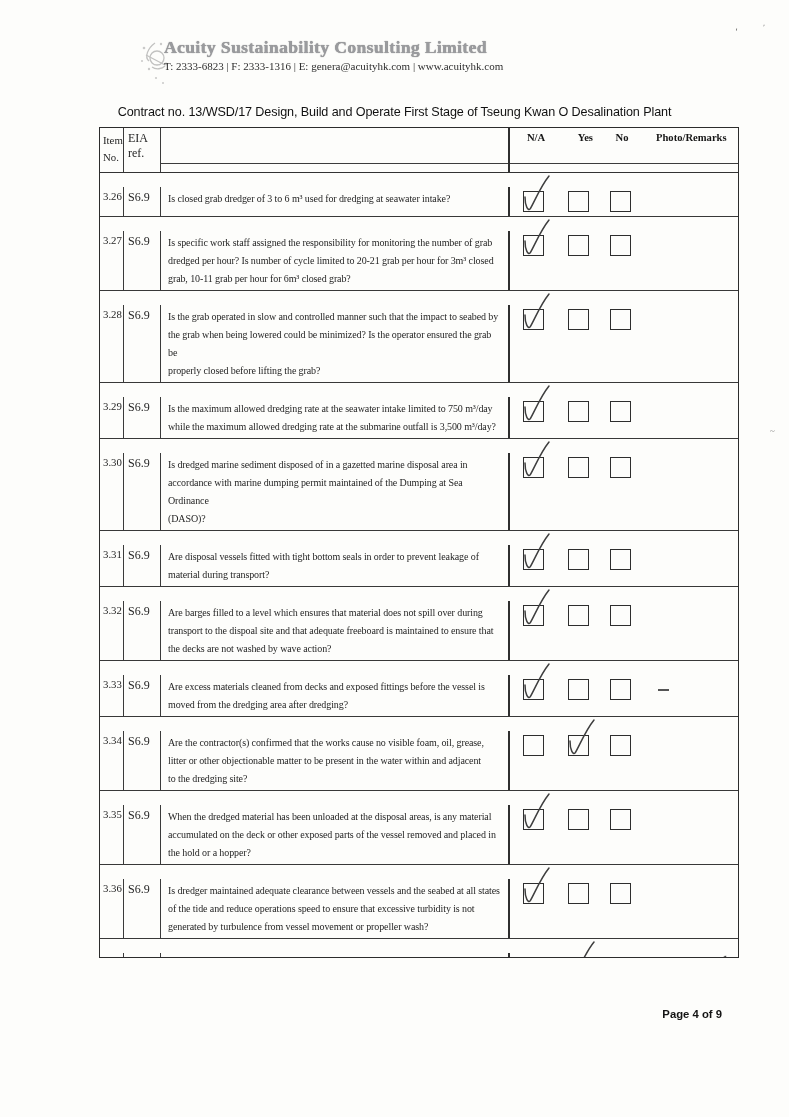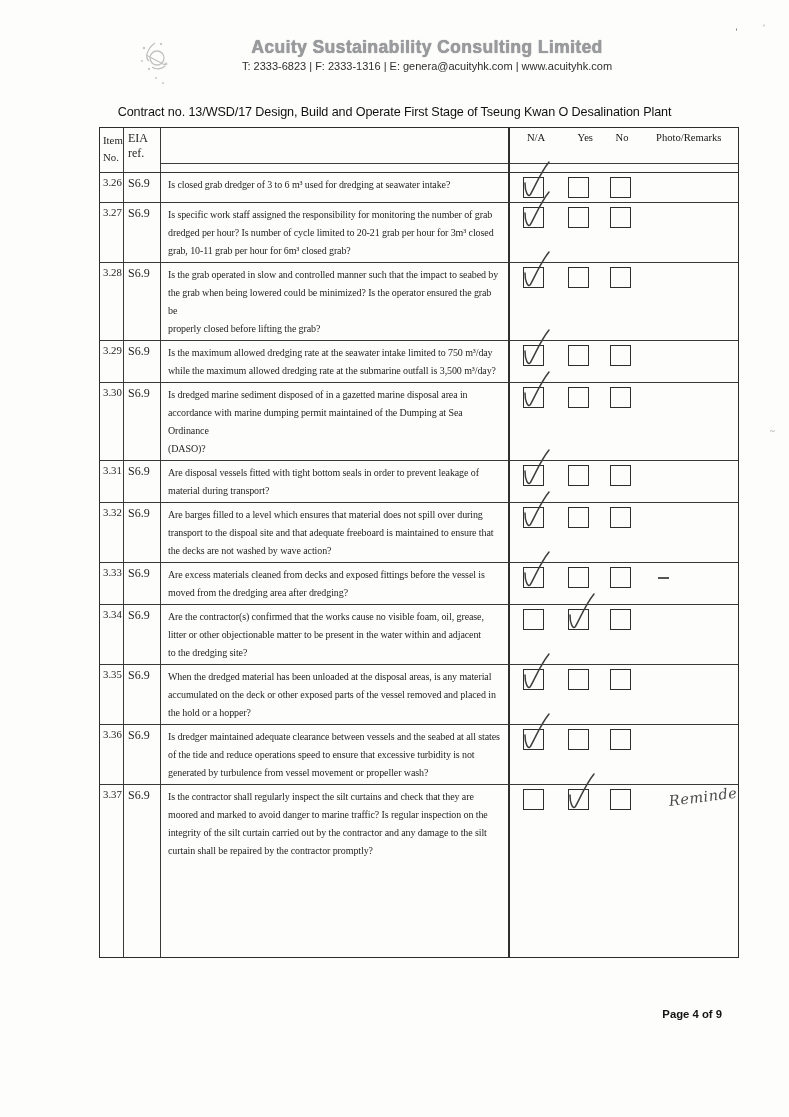--- a/index.html
+++ b/index.html
@@ -4,58 +4,58 @@
 <style>
   html,body{margin:0;padding:0;background:#e8e8e6;}
   .page{
     position:relative; width:789px; height:1117px;
     background:#fdfdfb; overflow:hidden;
     font-family:"Liberation Serif","DejaVu Serif",serif;
     color:#1f1f1f;
   }
   
   .logo-smudge{position:absolute;left:134px;top:34px;width:46px;height:56px;filter:blur(.45px);opacity:.75;}
-  .letterhead{position:absolute;left:164px;right:99px;top:36px;text-align:center;font-family:Liberation Sans, sans-serif;}
+  .letterhead{position:absolute;left:164px;right:99px;top:36px;text-align:left;font-family:Liberation Serif, serif;}
   .company{
     font-size:17.5px;font-weight:bold;letter-spacing:.4px;
     color:#9a9b9e; text-shadow:0 0 1px rgba(110,110,110,.85), .4px .4px 0 #c4c4c4;
     line-height:22px;
   }
   .addr{font-size:11px;color:#2e2e2e;line-height:16px;margin-top:2px;}
   .contact{font-size:11px;color:#2e2e2e;line-height:16px;}
   .contract-title{
     position:absolute;left:0;right:0;top:105px;text-align:center;
     font-family:"Liberation Sans","DejaVu Sans",sans-serif;
     font-size:12.6px;font-weight:normal;color:#111;letter-spacing:-.1px;
   }
   
   .ctable{
     position:absolute;left:99px;top:127px;width:640px;height:831px;
     border:1.7px solid #2c2c2c; box-sizing:border-box;
-    display:flex;flex-direction:column;overflow:hidden;
+    display:flex;flex-direction:column;overflow:hidden;gap:14px;
   }
   .crow{
     display:grid;grid-template-columns:24px 37px 349px 1fr;
     border-bottom:1.4px solid #383838; flex:0 0 auto; min-height:29px;
   }
   .crow:last-child{flex:1 1 auto;border-bottom:none;}
   .cell{box-sizing:border-box;}
   .cell-item{border-right:1.2px solid #3a3a3a;padding:3px 1px 2px 3px;font-size:10.8px;}
   .cell-ref{border-right:1.5px solid #3a3a3a;padding:3px 1px 2px 4px;font-size:12px;}
   .cell-q{border-right:2px solid #2f2f2f;padding:3px 6px 2px 7px;font-size:10px;line-height:18px;white-space:pre-line;letter-spacing:-.1px;}
   .cell-checks{position:relative;}
   
   .thead{height:44px;min-height:44px;border-bottom:1.5px solid #333;font-size:10.3px;}
   .thead .cell-item{line-height:17px;padding-top:4px;}
   .thead .cell-q{position:relative;}
   .thead .cell-checks{position:relative;}
   .hd-underline::after{
     content:'';position:absolute;left:0;right:0;bottom:8px;height:1.5px;background:#3c3c3c;
   }
-  .hlabel{position:absolute;top:4px;font-size:10.6px;font-weight:400;color:#161616;}
+  .hlabel{position:absolute;top:4px;font-size:10.6px;font-weight:700;color:#161616;}
   .h-na{left:13px;width:26px;text-align:center;}
   .h-yes{left:57px;width:26px;text-align:right;}
   .h-no{left:99px;width:26px;text-align:center;}
   .h-remarks{left:146px;}
   
   .box{position:absolute;top:4px;width:21px;height:21px;border:1.8px solid #2e2e2e;box-sizing:border-box;}
   .box-na{left:13px;} .box-yes{left:58px;} .box-no{left:100px;}
   .tick{position:absolute;left:-8px;top:-17px;overflow:visible;pointer-events:none;}
   .tick path{fill:none;stroke:#3e3e3e;stroke-width:1.5;stroke-linecap:round;}
   

